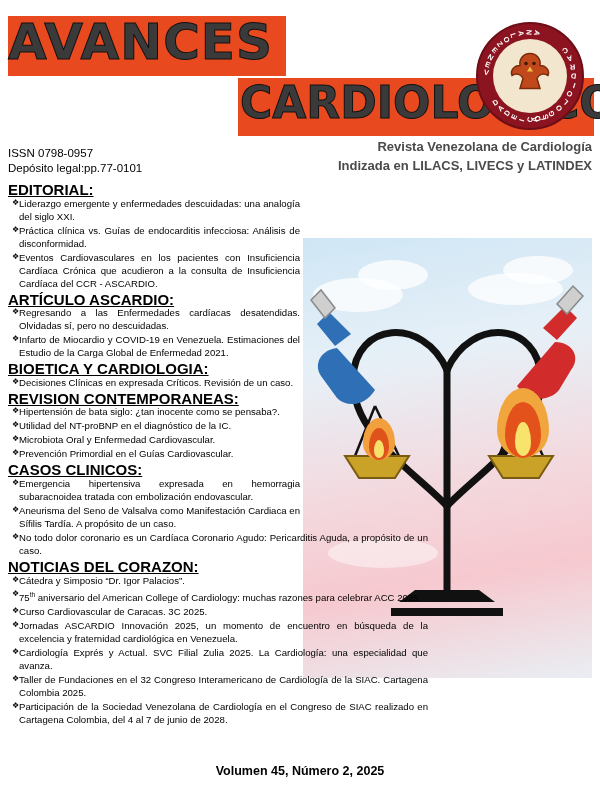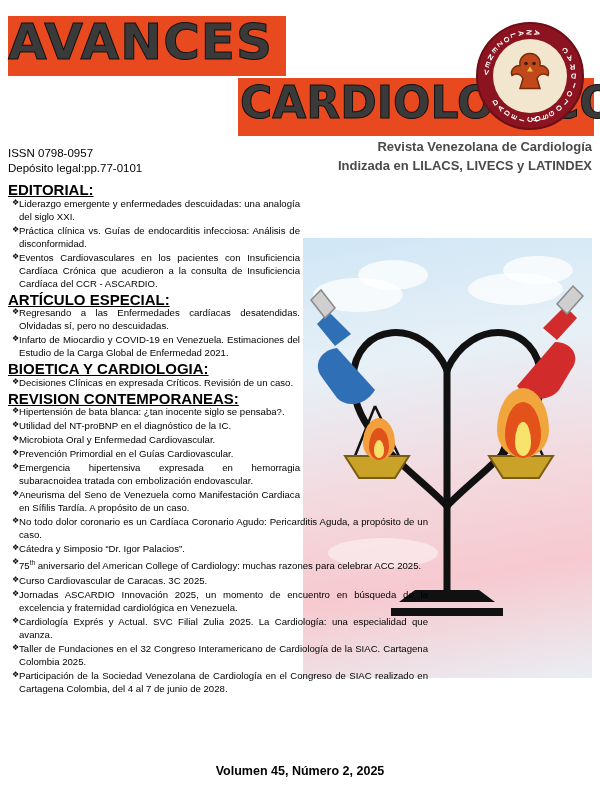--- a/index.html
+++ b/index.html
@@ -304,63 +304,65 @@
         <span class="entry-text">Liderazgo emergente y enfermedades descuidadas: una analogía del siglo XXI.</span>
       </div>
       <div class="entry">
         <span class="bullet">❖</span>
         <span class="entry-text">Práctica clínica vs. Guías de endocarditis infecciosa: Análisis de disconformidad.</span>
       </div>
       <div class="entry">
         <span class="bullet">❖</span>
         <span class="entry-text">Eventos Cardiovasculares en los pacientes con Insuficiencia Cardíaca Crónica que acudieron a la consulta de Insuficiencia Cardíaca del CCR - ASCARDIO.</span>
       </div>
-      <div class="section-head">ARTÍCULO ESPECIAL:</div>
+      <div class="section-head">ARTÍCULO ASCARDIO:</div>
       <div class="entry">
         <span class="bullet">❖</span>
         <span class="entry-text">Regresando a las Enfermedades cardíacas desatendidas. Olvidadas sí, pero no descuidadas.</span>
       </div>
       <div class="entry">
         <span class="bullet">❖</span>
         <span class="entry-text">Infarto de Miocardio y COVID-19 en Venezuela. Estimaciones del Estudio de la Carga Global de Enfermedad 2021.</span>
       </div>
       <div class="section-head">BIOETICA Y CARDIOLOGIA:</div>
       <div class="entry">
         <span class="bullet">❖</span>
         <span class="entry-text">Decisiones Clínicas en expresada Críticos. Revisión de un caso.</span>
       </div>
       <div class="section-head">REVISION CONTEMPORANEAS:</div>
       <div class="entry">
         <span class="bullet">❖</span>
-        <span class="entry-text">Hipertensión de bata blanca: ¿tan inocente siglo se pensaba?.</span>
+        <span class="entry-text">Hipertensión de bata siglo: ¿tan inocente como se pensaba?.</span>
       </div>
       <div class="entry">
         <span class="bullet">❖</span>
         <span class="entry-text">Utilidad del NT-proBNP en el diagnóstico de la IC.</span>
       </div>
       <div class="entry">
         <span class="bullet">❖</span>
         <span class="entry-text">Microbiota Oral y Enfermedad Cardiovascular.</span>
       </div>
       <div class="entry">
         <span class="bullet">❖</span>
         <span class="entry-text">Prevención Primordial en el Guías Cardiovascular.</span>
       </div>
+      <div class="section-head">CASOS CLINICOS:</div>
       <div class="entry">
         <span class="bullet">❖</span>
         <span class="entry-text">Emergencia hipertensiva expresada en hemorragia subaracnoidea tratada con embolización endovascular.</span>
       </div>
       <div class="entry">
         <span class="bullet">❖</span>
-        <span class="entry-text">Aneurisma del Seno de Venezuela como Manifestación Cardiaca en Sífilis Tardía. A propósito de un caso.</span>
+        <span class="entry-text">Aneurisma del Seno de Valsalva como Manifestación Cardiaca en Sífilis Tardía. A propósito de un caso.</span>
       </div>
       <div class="entry" style="width: 420px;">
         <span class="bullet">❖</span>
         <span class="entry-text">No todo dolor coronario es un Cardíaca Coronario Agudo: Pericarditis Aguda, a propósito de un caso.</span>
       </div>
+      <div class="section-head" style="width: 420px;">NOTICIAS DEL CORAZON:</div>
       <div class="entry" style="width: 420px;">
         <span class="bullet">❖</span>
         <span class="entry-text">Cátedra y Simposio “Dr. Igor Palacios”.</span>
       </div>
       <div class="entry" style="width: 420px;">
         <span class="bullet">❖</span>
         <span class="entry-text">75<sup>th</sup> aniversario del American College of Cardiology: muchas razones para celebrar ACC 2025.</span>
       </div>
       <div class="entry" style="width: 420px;">
         <span class="bullet">❖</span>

